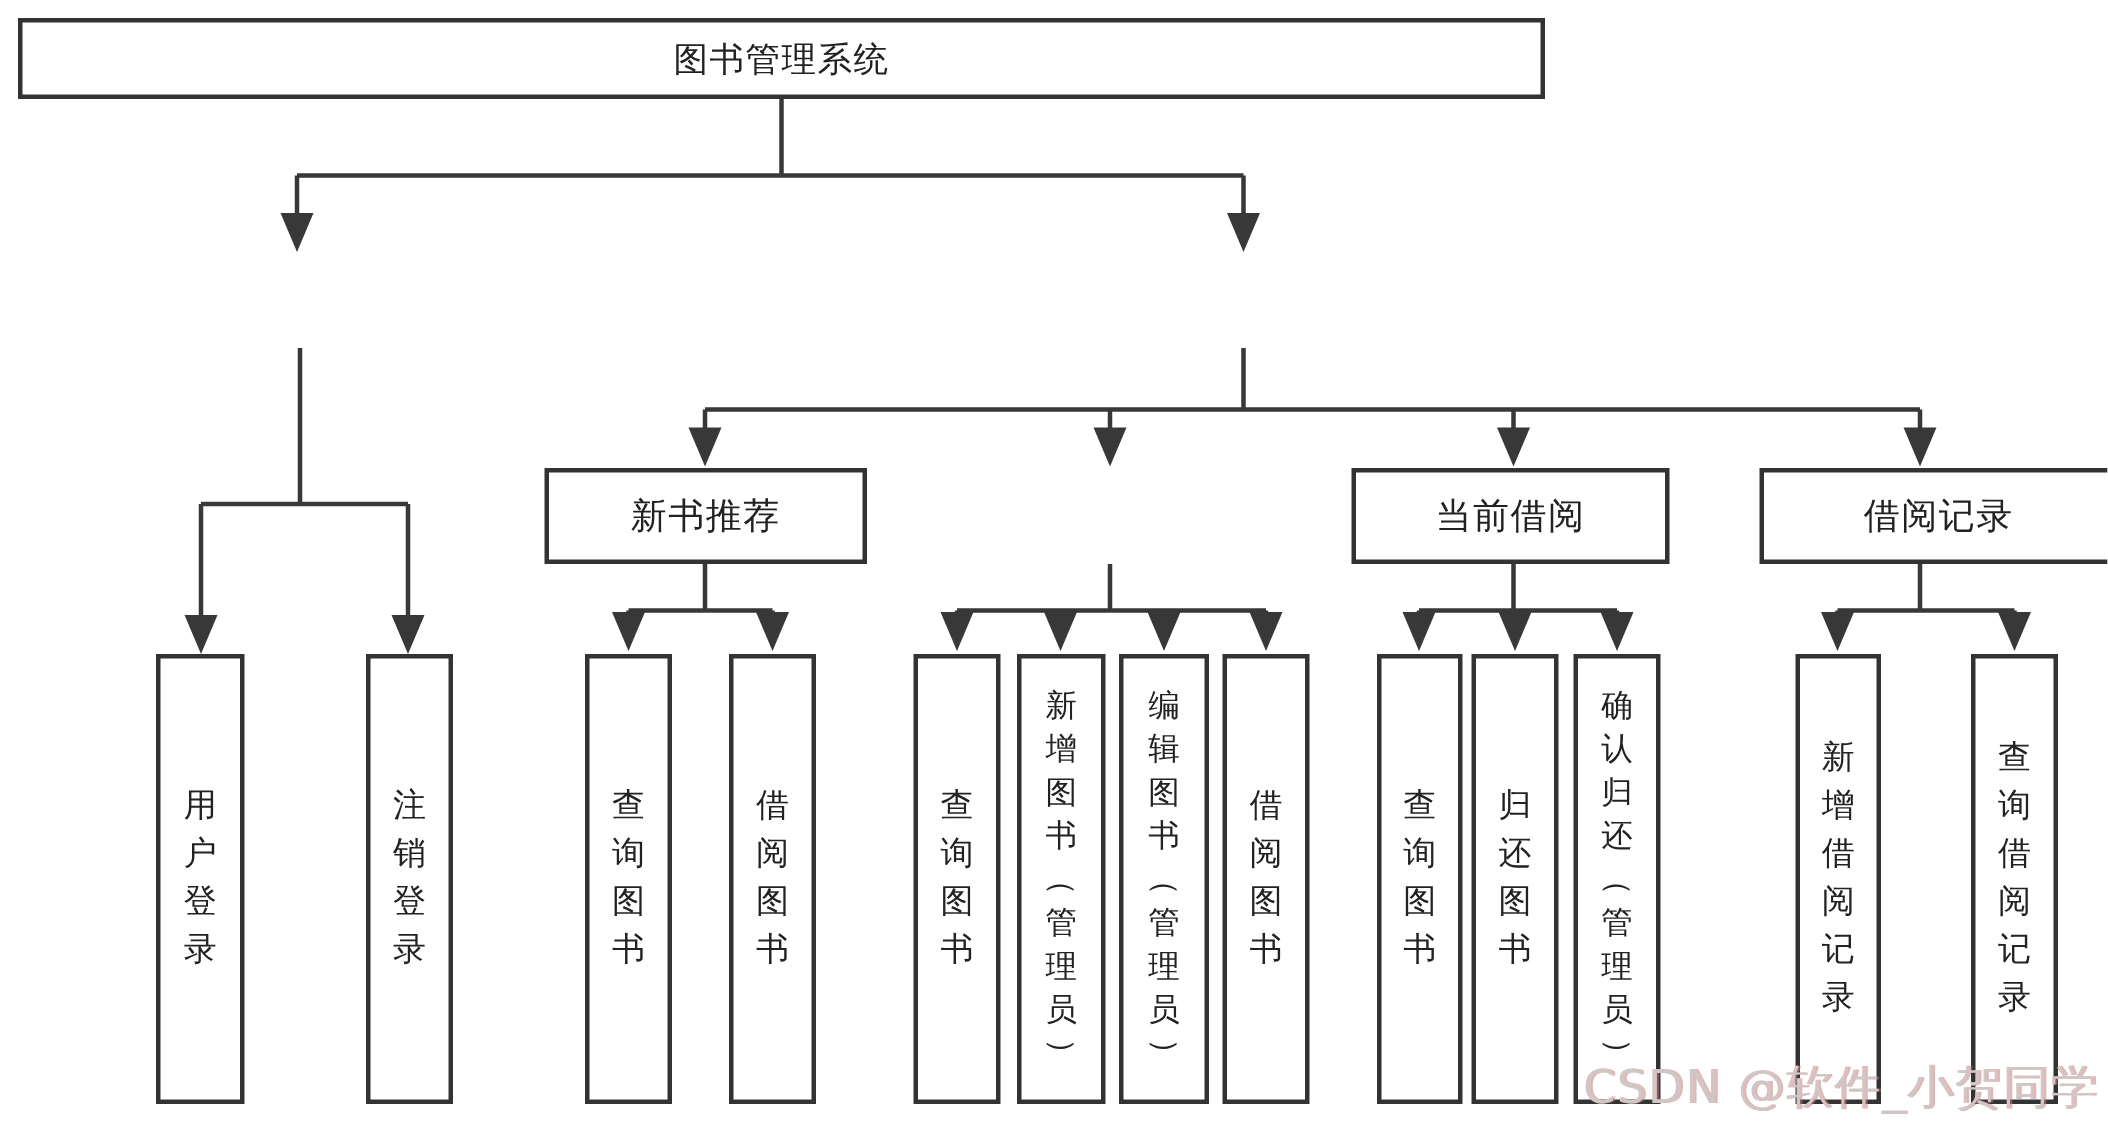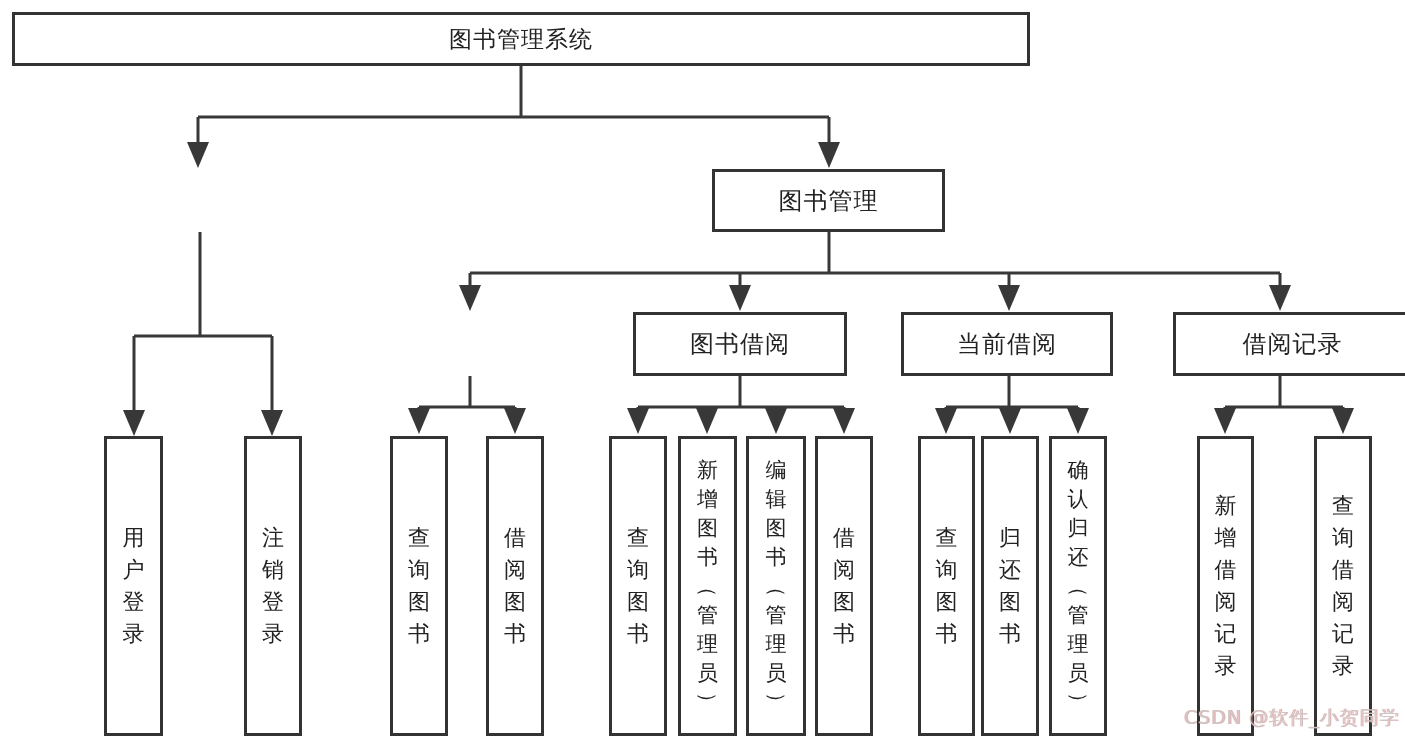--- a/index.html
+++ b/index.html
@@ -44,22 +44,22 @@
     height: 100%;
     gap: 10px;
     font-size: 22px;
   }
   .vtext span { line-height: 1; display: block; }
   .vtext span.rot { transform: rotate(90deg); }
   .vtext.dense { gap: 8px; font-size: 21px; }
   .watermark {
     position: absolute;
     right: 6px;
-    bottom: 16px;
-    font-size: 19px;
+    bottom: 1px;
+    font-size: 31px;
     letter-spacing: 1px;
     color: var(--wm);
     text-shadow: 1.5px 0 0 rgba(214, 116, 116, 0.55);
     z-index: 5;
     white-space: nowrap;
   }
 </style>
 </head>
 <body>
 
@@ -97,26 +97,23 @@
       <path d="M1067 408 L1089 408 L1078 434 Z"></path>
       <path d="M1214 408 L1236 408 L1225 434 Z"></path>
       <path d="M1332 408 L1354 408 L1343 434 Z"></path>
     </g>
   </svg>
 
   <div class="box" style="left:12px; top:12px; width:1018px; height:54px;">
     <span class="root-label">图书管理系统</span>
   </div>
 
-  <div class="box" style="left:712px; top:169px; width:233px; height:63px;">
-    <span class="hlabel">图书管理</span>
-  </div>
-
-  <div class="box" style="left:633px; top:312px; width:214px; height:64px;">
-    <span class="hlabel">图书借阅</span>
+
+  <div class="box" style="left:363px; top:312px; width:215px; height:64px;">
+    <span class="hlabel">新书推荐</span>
   </div>
   <div class="box" style="left:901px; top:312px; width:212px; height:64px;">
     <span class="hlabel">当前借阅</span>
   </div>
   <div class="box" style="left:1173px; top:312px; width:239px; height:64px;">
     <span class="hlabel">借阅记录</span>
   </div>
 
   <div class="box" style="left:104px; top:436px; width:59px; height:300px;">
     <span class="vtext">

